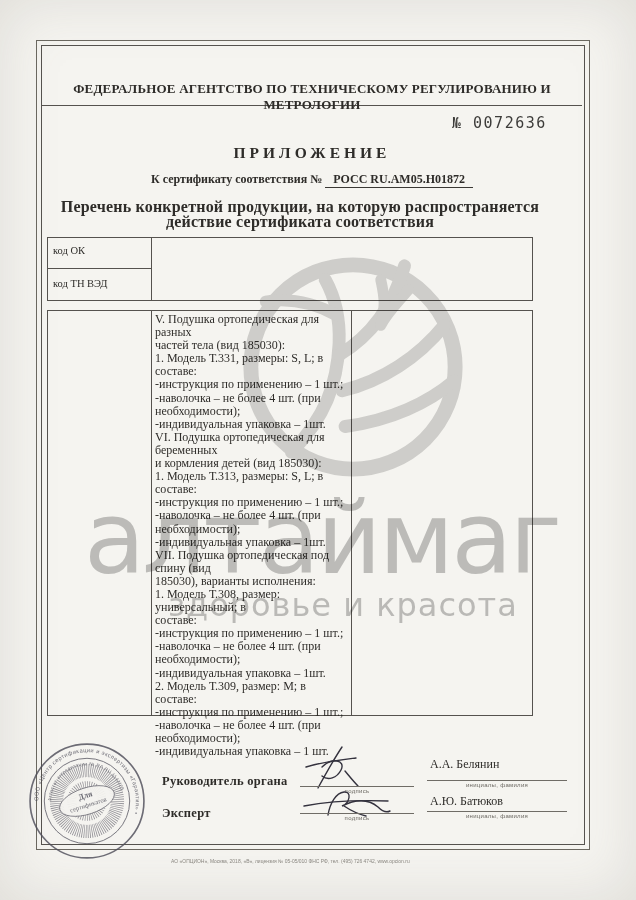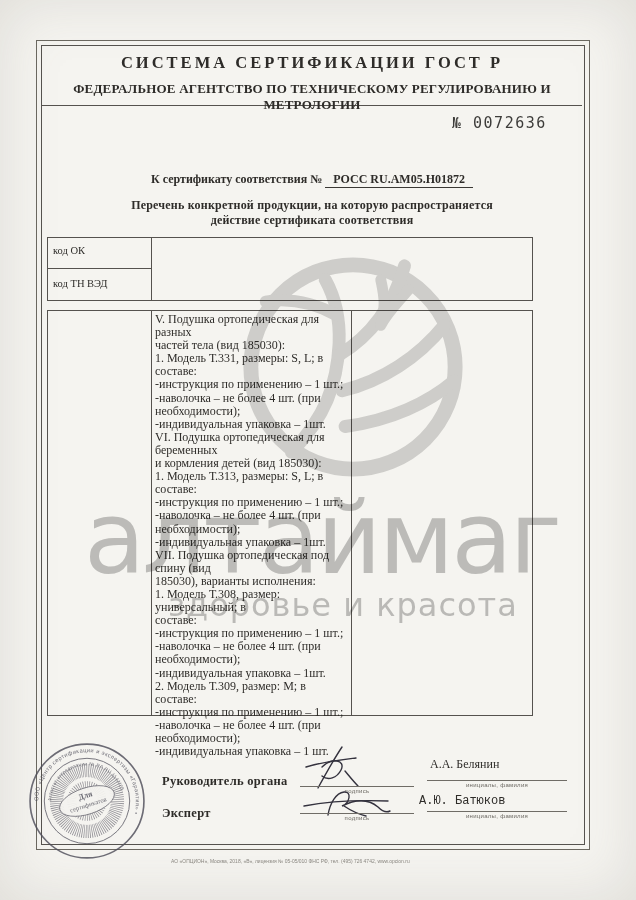--- a/index.html
+++ b/index.html
@@ -13,21 +13,21 @@
   .frame-inner{left:41px;top:45px;width:542px;height:798px;border:1px solid #55524e;}
   .header-rule{left:42px;top:105px;width:540px;height:0;border-top:1px solid #55524e;}
   
   .sys-title{left:42px;top:53px;width:540px;font-size:16.5px;font-weight:bold;letter-spacing:3px;}
   .agency{left:44px;top:81px;width:536px;font-size:13px;font-weight:bold;letter-spacing:.2px;}
   .form-no{left:452px;top:114px;font-family:"DejaVu Sans Mono","Liberation Mono",monospace;
            font-size:15px;letter-spacing:1.5px;color:#3d3c3a;text-align:center;}
   .appendix{left:42px;top:144px;width:540px;font-size:15.5px;font-weight:bold;letter-spacing:4px;}
   .cert-line{left:42px;top:172px;width:540px;font-size:12px;font-weight:bold;}
   .cert-no{border-bottom:1px solid #3a3834;padding:0 8px 1px 8px;}
-  .subtitle{left:42px;width:540px;font-size:12px;font-weight:bold;letter-spacing:.2px;}
+  .subtitle{left:30px;width:540px;font-size:16px;font-weight:bold;letter-spacing:.2px;}
   
   .htable{left:47px;top:237px;width:484px;height:62px;border:1px solid #55524e;}
   .htable .col1{position:absolute;left:0;top:0;width:103px;height:100%;border-right:1px solid #55524e;text-decoration:underline;}
   .htable .col1 .mid{position:absolute;left:0;top:30px;width:103px;border-top:1px solid #55524e;}
   .htable .lbl{position:absolute;left:5px;font-size:10.5px;}
   .hcell{position:absolute;top:0;height:100%;display:flex;align-items:center;justify-content:center;
          font-size:10.5px;line-height:15px;text-align:center;white-space:pre-line;}
   .ctable{left:47px;top:310px;width:484px;height:404px;border:1px solid #55524e;}
   .ctable .v1{position:absolute;left:103px;top:0;height:100%;border-left:1px solid #55524e;}
   .ctable .v2{position:absolute;left:303px;top:0;height:100%;border-left:1px solid #55524e;}
@@ -54,24 +54,24 @@
 </style>
 </head>
 <body>
 
 <div class="page">
 
   <div class="abs frame-outer"></div>
   <div class="abs frame-inner"></div>
   <div class="abs header-rule"></div>
 
-  <div class="abs sys-title c">СИСТЕМА СЕРТИФИКАЦИИ ГОСТ Р</div>
   <div class="abs agency c">ФЕДЕРАЛЬНОЕ АГЕНТСТВО ПО ТЕХНИЧЕСКОМУ РЕГУЛИРОВАНИЮ И МЕТРОЛОГИИ</div>
   <div class="abs form-no">№ 0072636</div>
 
+  <div class="abs appendix c">ПРИЛОЖЕНИЕ</div>
   <div class="abs cert-line c">
     <span>К сертификату соответствия №</span>
     <span class="cert-no">РОСС RU.АМ05.Н01872</span>
   </div>
   <div class="abs subtitle c" style="top:198px;">Перечень конкретной продукции,  на которую распространяется</div>
   <div class="abs subtitle c" style="top:213px;">действие сертификата соответствия</div>
 
   <div class="abs htable">
     <div class="col1">
       <span class="lbl" style="top:7px;">код ОК</span>
@@ -133,21 +133,21 @@
   <svg class="abs" style="left:300px;top:789px;" width="92" height="30" viewBox="0 0 92 30">
     <g fill="none" stroke="#34323e" stroke-width="1.4" stroke-linecap="round">
       <path d="M28 26 C 30 14 36 4 44 3 C 52 2 50 14 42 17 C 52 12 66 8 78 18 C 82 22 86 24 90 22"></path>
       <path d="M4 17 C 30 12 58 11 88 12"></path>
       <path d="M44 17 C 50 21 58 25 66 27"></path>
     </g>
   </svg>
   <div class="abs sig-line" style="left:300px;top:813px;width:114px;"></div>
   <div class="abs tiny" style="left:300px;top:815px;width:114px;">подпись</div>
 
-  <div class="abs name" style="left:419px;top:794px;font-family:Liberation Mono, monospace;">А.Ю. Батюков</div>
+  <div class="abs name" style="left:430px;top:794px;">А.Ю. Батюков</div>
   <div class="abs sig-line" style="left:427px;top:811px;width:140px;"></div>
   <div class="abs tiny" style="left:427px;top:813px;width:140px;">инициалы, фамилия</div>
 
   <div class="abs imprint-wrap">
     <span class="imprint">АО «ОПЦИОН», Москва, 2018, «В», лицензия № 05-05/010 ФНС РФ, тел. (495) 726 4742, www.opcion.ru</span>
   </div>
 
   <svg class="abs stamp" viewBox="0 0 120 120">
     <g fill="none" stroke="#4f4e5a">
       <circle cx="60" cy="60" r="56" stroke-width="1.6"></circle>

